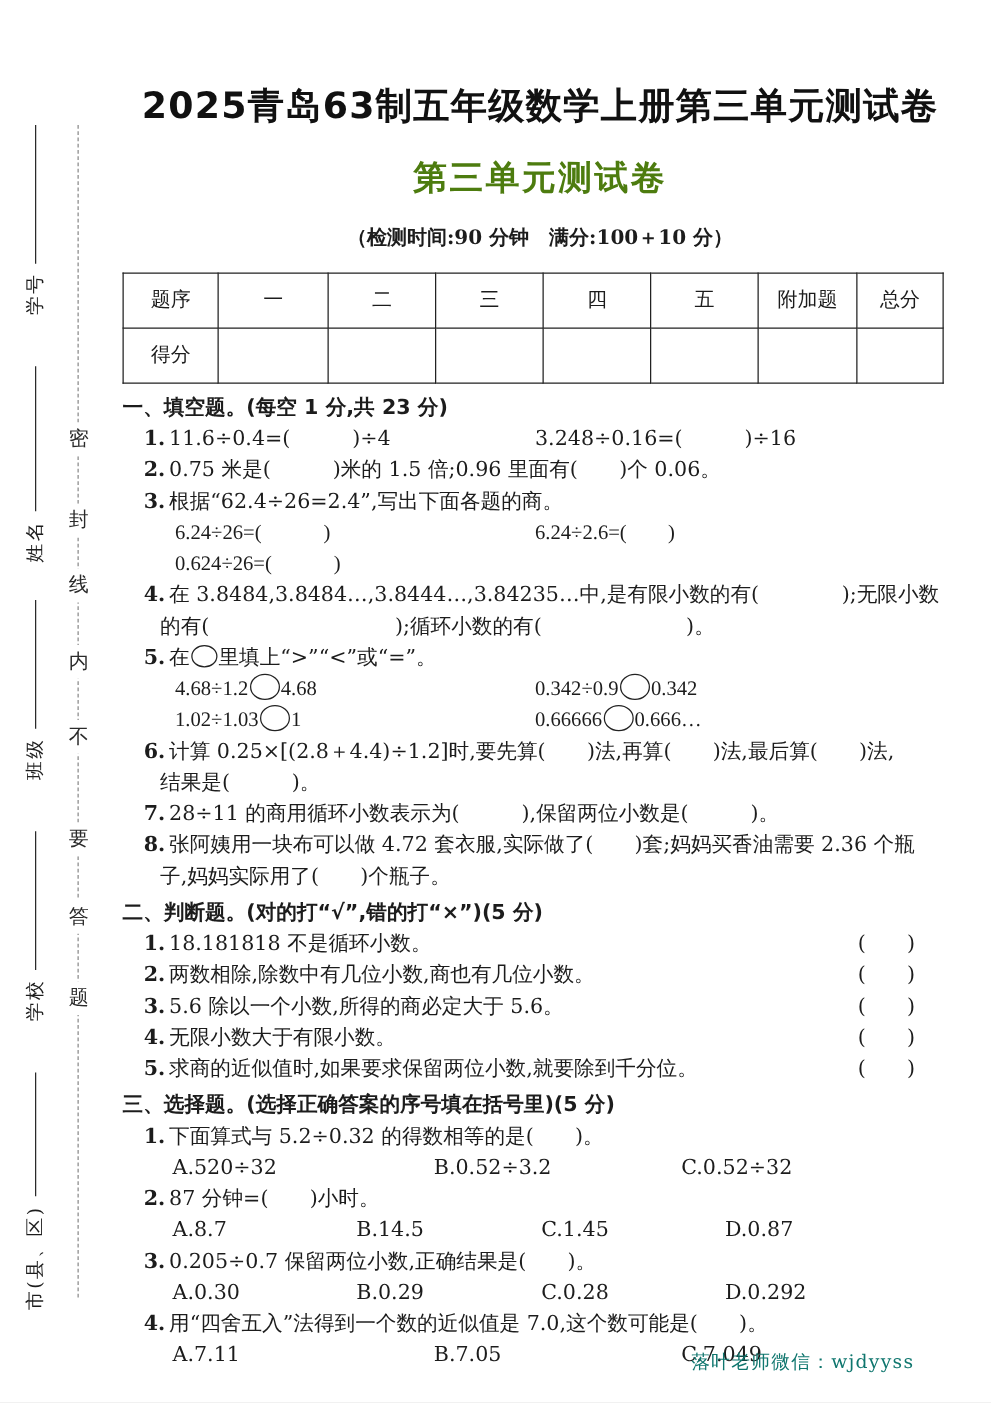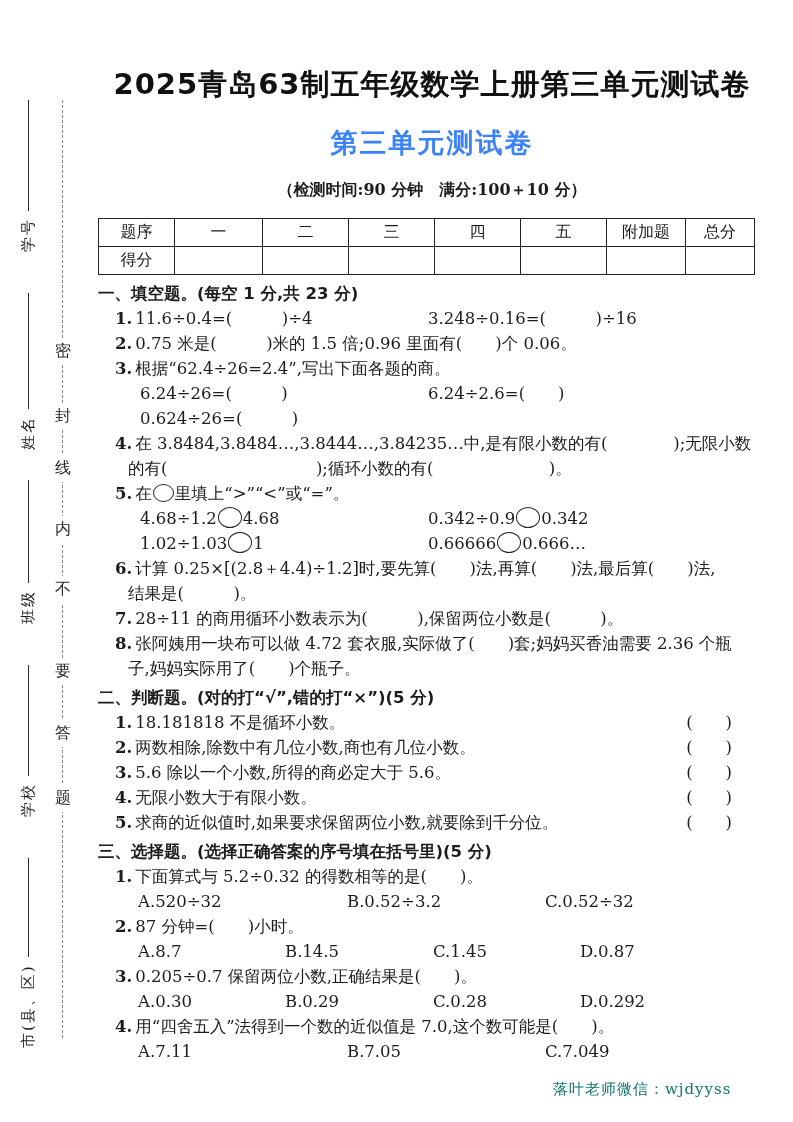--- a/index.html
+++ b/index.html
@@ -22,38 +22,38 @@
     font-size:16px;padding:3px 0;color:#2a2a2a;
   }
   
   .content{position:absolute;left:98px;top:64px;width:668px;}
   .main-title{
     font-family:"DejaVu Sans","Liberation Sans",sans-serif;font-weight:bold;
     font-size:29px;line-height:40px;text-align:center;letter-spacing:1px;color:#111;
   }
   .paper-title{
     font-family:"DejaVu Sans","Liberation Sans",sans-serif;font-weight:bold;
-    font-size:27px;line-height:38px;text-align:center;margin-top:20px;letter-spacing:2px;color:#3b82f6;
+    font-size:27px;line-height:38px;text-align:center;margin-top:20px;letter-spacing:2px;color:#4d7c0f;
   }
   .exam-info{font-size:16px;font-weight:bold;text-align:center;margin-top:16px;line-height:24px;}
   .score-table{border-collapse:collapse;margin-top:16px;table-layout:fixed;}
   .score-table td{
     border:1.5px solid #222;height:27px;text-align:center;vertical-align:middle;
-    font-size:16px;padding:0;
+    font-size:16px;padding:8px;
   }
   .sections{margin-top:6px;}
   .line{position:relative;height:25px;line-height:25px;font-size:16.5px;white-space:nowrap;}
   .sec-head{
     font-family:"DejaVu Sans","Liberation Sans",sans-serif;
     font-weight:bold;font-size:16.5px;
   }
   .sec-gap{margin-top:4px;}
   .qnum{font-weight:bold;margin-right:3px;}
   .ind-q{padding-left:17px;}
-  .ind-sub{padding-left:42px;}
+  .ind-sub{padding-left:42px;font-family:Liberation Serif, serif;}
   .ind-cont{padding-left:30px;}
   .rcol{position:absolute;left:330px;top:0;}
   .jbracket{position:absolute;right:34px;top:0;}
   .opt3 span,.opt4 span{position:absolute;top:0;}
   .opt3 .o0{left:40px;} .opt3 .o1{left:249px;} .opt3 .o2{left:447px;}
   .opt4 .o0{left:40px;} .opt4 .o1{left:187px;} .opt4 .o2{left:335px;} .opt4 .o3{left:482px;}
   .cmp-circle{
     display:inline-block;width:22px;height:19px;border:1.3px solid #222;
     border-radius:50%;vertical-align:-4px;margin:0 1px;
   }

